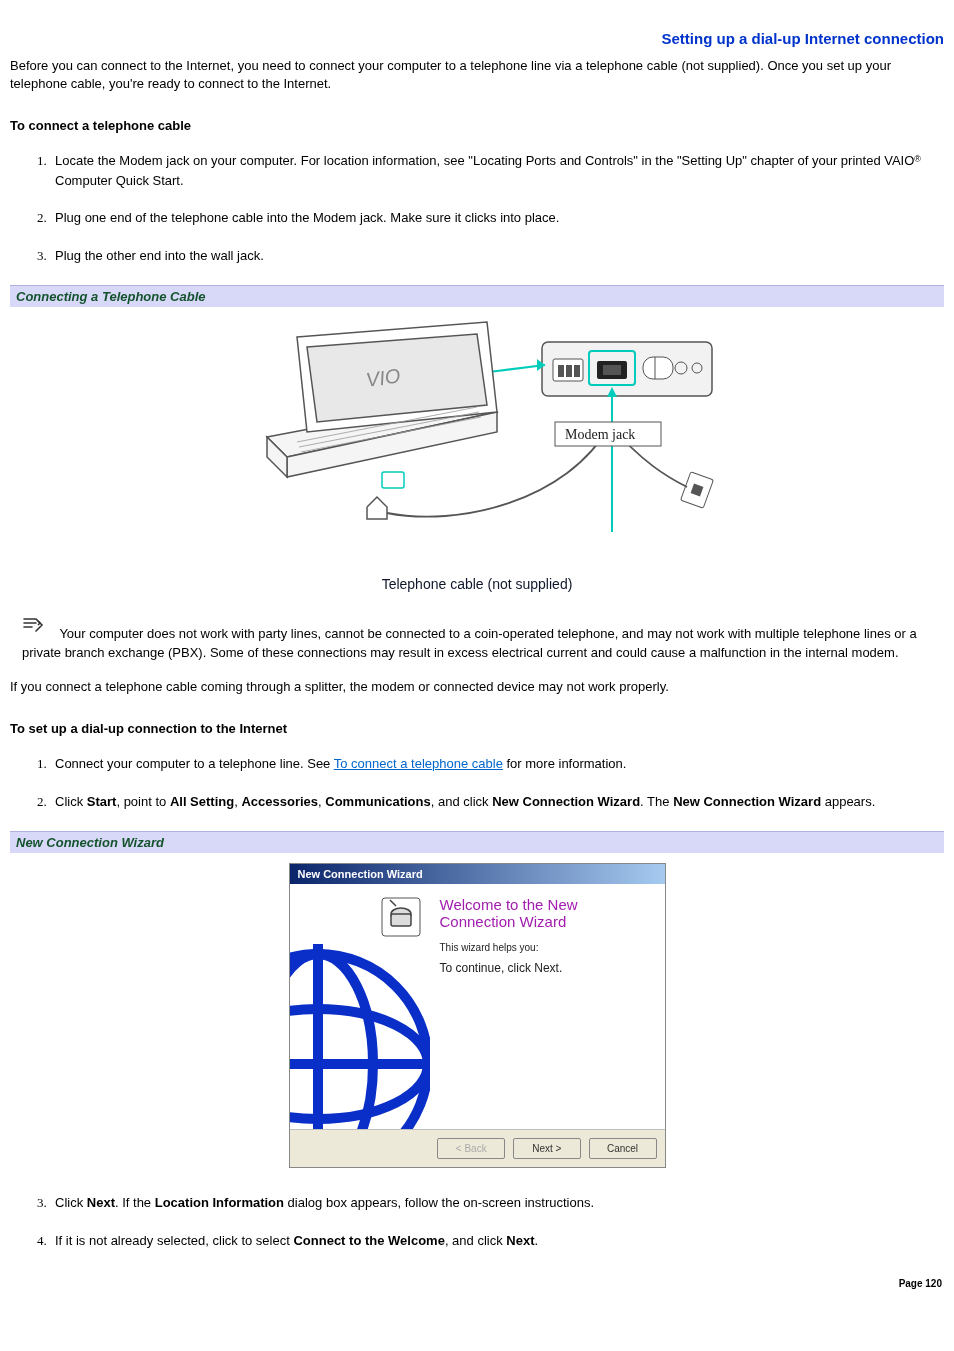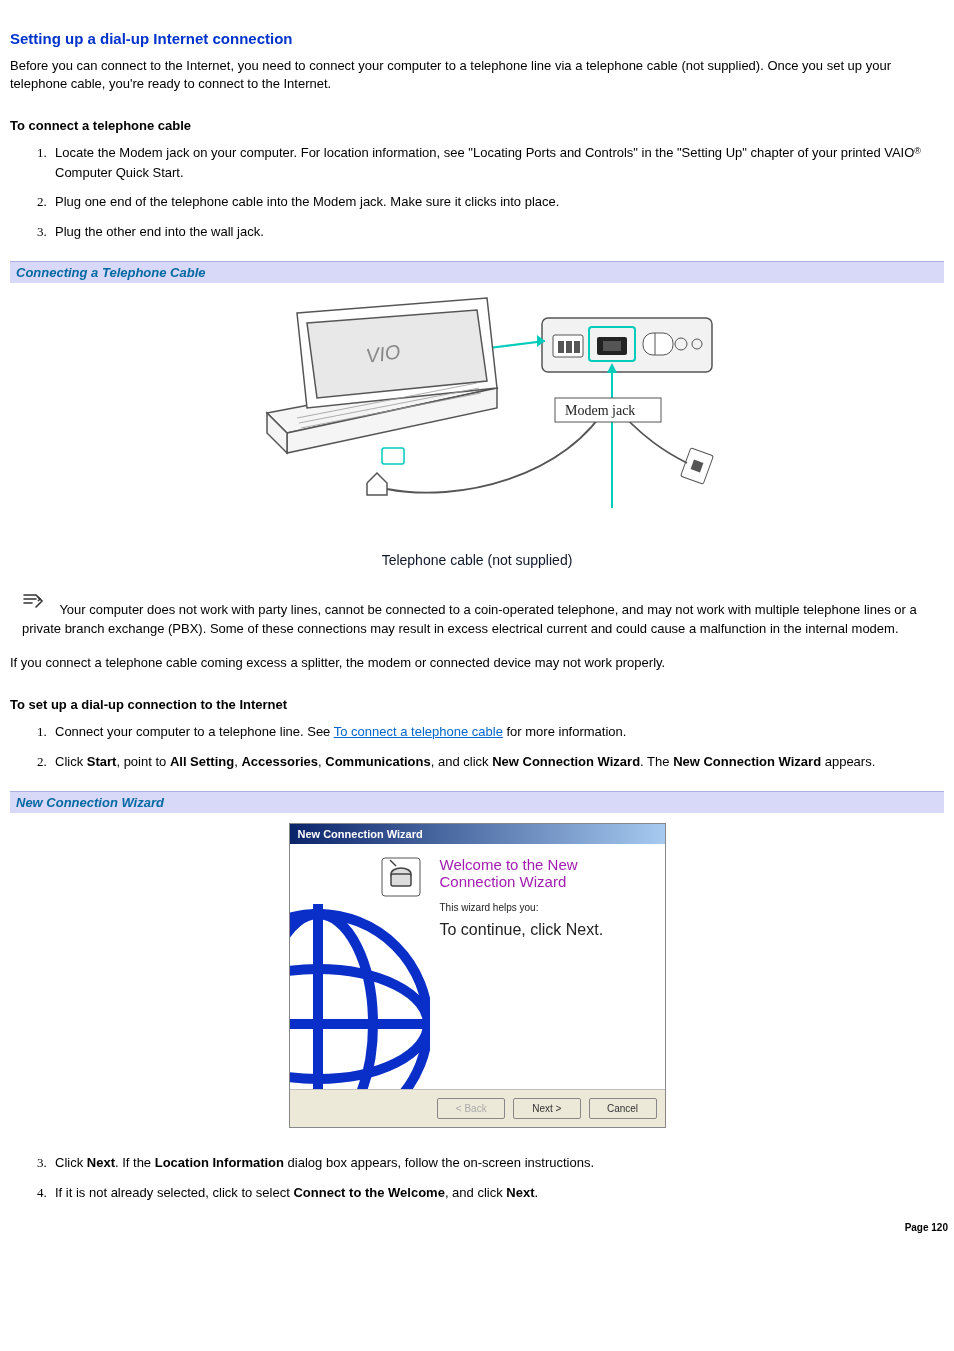--- a/index.html
+++ b/index.html
@@ -9,56 +9,57 @@
     margin: 0;
     padding: 10px 10px 30px 10px;
     background: #fff;
     width: 934px;
   }
   h1.page-title {
     color: #0033cc;
     font-size: 15px;
     font-weight: bold;
     margin: 20px 0 6px 0;
+    text-align: right;
   }
   p { margin: 10px 0; line-height: 1.4; }
   .subhead {
     font-weight: bold;
     margin-top: 25px;
     margin-bottom: 10px;
   }
   ol { margin: 10px 0 10px 20px; padding-left: 20px; }
-  ol li { margin: 10px 0; line-height: 1.5; padding-left: 5px; }
+  ol li { margin: 18px 0; line-height: 1.5; padding-left: 5px; }
   ol li::marker { font-family: "Times New Roman", serif; }
   .reg { font-size: 9px; vertical-align: text-top; }
   .caption-bar {
     background: #d8d8f8;
     border-top: 1px solid #b0b0e0;
     font-style: italic;
     font-weight: bold;
-    color: #0369a1;
+    color: #14532d;
     padding: 3px 6px;
     width: 100%;
     box-sizing: border-box;
     margin-top: 20px;
   }
   .figure-block { width: 100%; text-align: center; margin: 10px 0 25px 0; }
   .figure-inner { display:inline-block; }
   .note-block { margin: 25px 0 15px 12px; line-height: 1.5; }
   .note-icon {
     display: inline-block;
     vertical-align: text-bottom;
     margin-right: 12px;
   }
   a.inline-link { color: #0066cc; text-decoration: underline; }
   .page-num {
     font-size: 10px;
     font-weight: bold;
     position: absolute;
-    right: 6px;
+    right: 12px;
     margin-top: 10px;
   }
   
   .fig1-svg { width: 480px; height: 250px; }
   .fig1-caption {
     font-family: Verdana, Arial, sans-serif;
     font-size: 14px;
     color: #0f172a;
     margin-top: 6px;
   }
@@ -104,21 +105,21 @@
   }
   .wizard-right .helps { font-size: 10px; margin-bottom: 8px; }
   .wizard-right ul {
     list-style: disc;
     margin: 0 0 0 14px;
     padding: 0;
     font-size: 10px;
   }
   .wizard-right ul li { margin: 4px 0; line-height: 1.3; }
   .wizard-continue {
-    font-size: 16px;
+    font-size: 12px;
   }
   .wizard-buttons {
     background: #ece9d8;
     border-top: 1px solid #c0c0c0;
     padding: 8px;
     text-align: right;
   }
   .wizard-buttons button {
     font-family: Tahoma, Arial, sans-serif;
     font-size: 10px;
@@ -215,21 +216,21 @@
 
 <div class="note-block">
   <span class="note-icon">
     <svg width="22" height="18" viewBox="0 0 22 18">
       <path d="M2 2 L14 2 M2 6 L14 6 M2 10 L10 10 M14 2 L20 8 L14 14" stroke="#333" stroke-width="1.6" fill="none" stroke-linecap="round"></path>
       <path d="M16 4 L18 6 L16 8" stroke="#333" stroke-width="1.6" fill="none"></path>
     </svg>
   </span><span> Your computer does not work with party lines, cannot be connected to a coin-operated telephone, and may not work with multiple telephone lines or a private branch exchange (PBX). Some of these connections may result in excess electrical current and could cause a malfunction in the internal modem.</span>
 </div>
 
-<p>If you connect a telephone cable coming excess a splitter, the modem or connected device may not work properly.</p>
+<p>If you connect a telephone cable coming through a splitter, the modem or connected device may not work properly.</p>
 
 <div class="subhead">To set up a dial-up connection to the Internet</div>
 
 <ol>
   <li>
     <span>Connect your computer to a telephone line. See </span><a href="#" class="inline-link">To connect a telephone cable</a><span> for more information.</span>
   </li>
   <li>
     <span>Click </span><b>Start</b><span>, point to </span><b>All Setting</b><span>, </span><b>Accessories</b><span>, </span><b>Communications</b><span>, and click </span><b>New Connection Wizard</b><span>. The </span><b>New Connection Wizard</b><span> appears.</span>
   </li>

